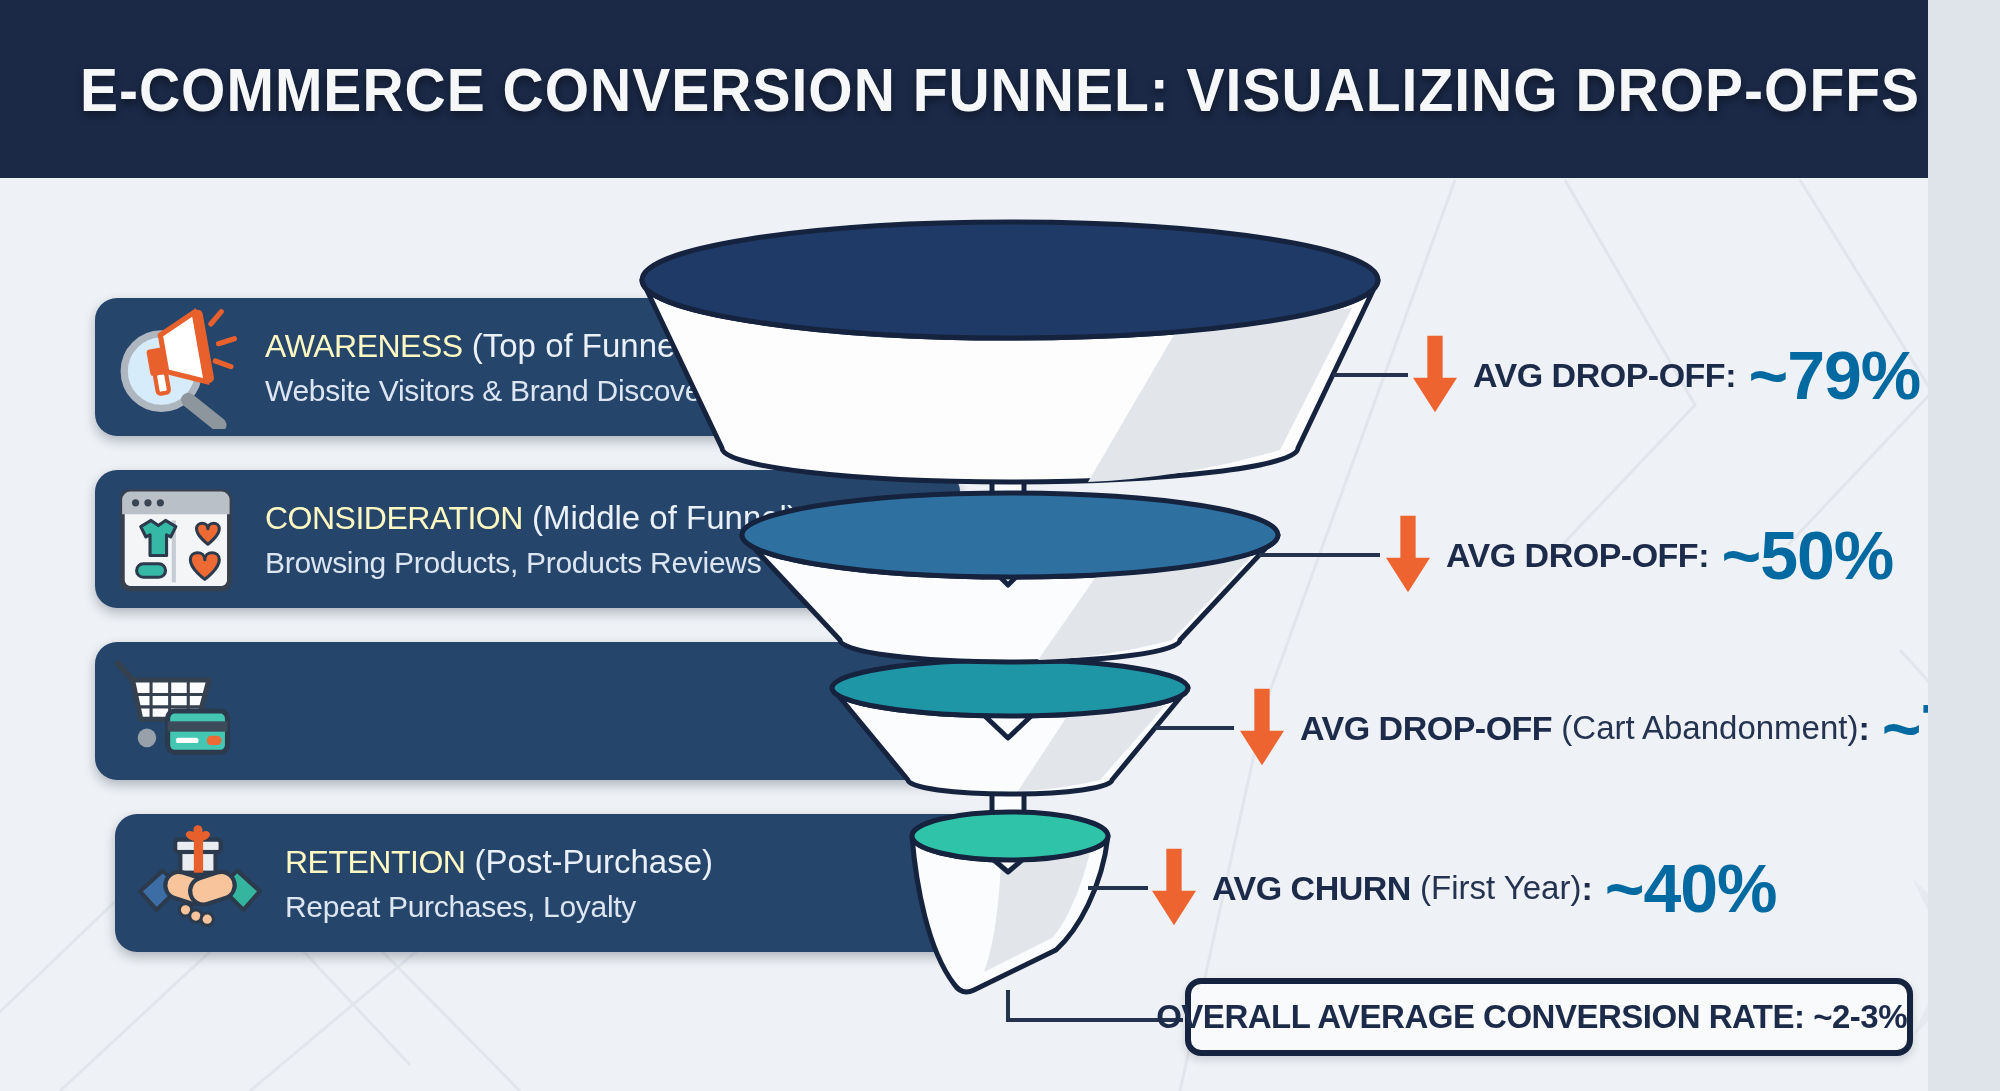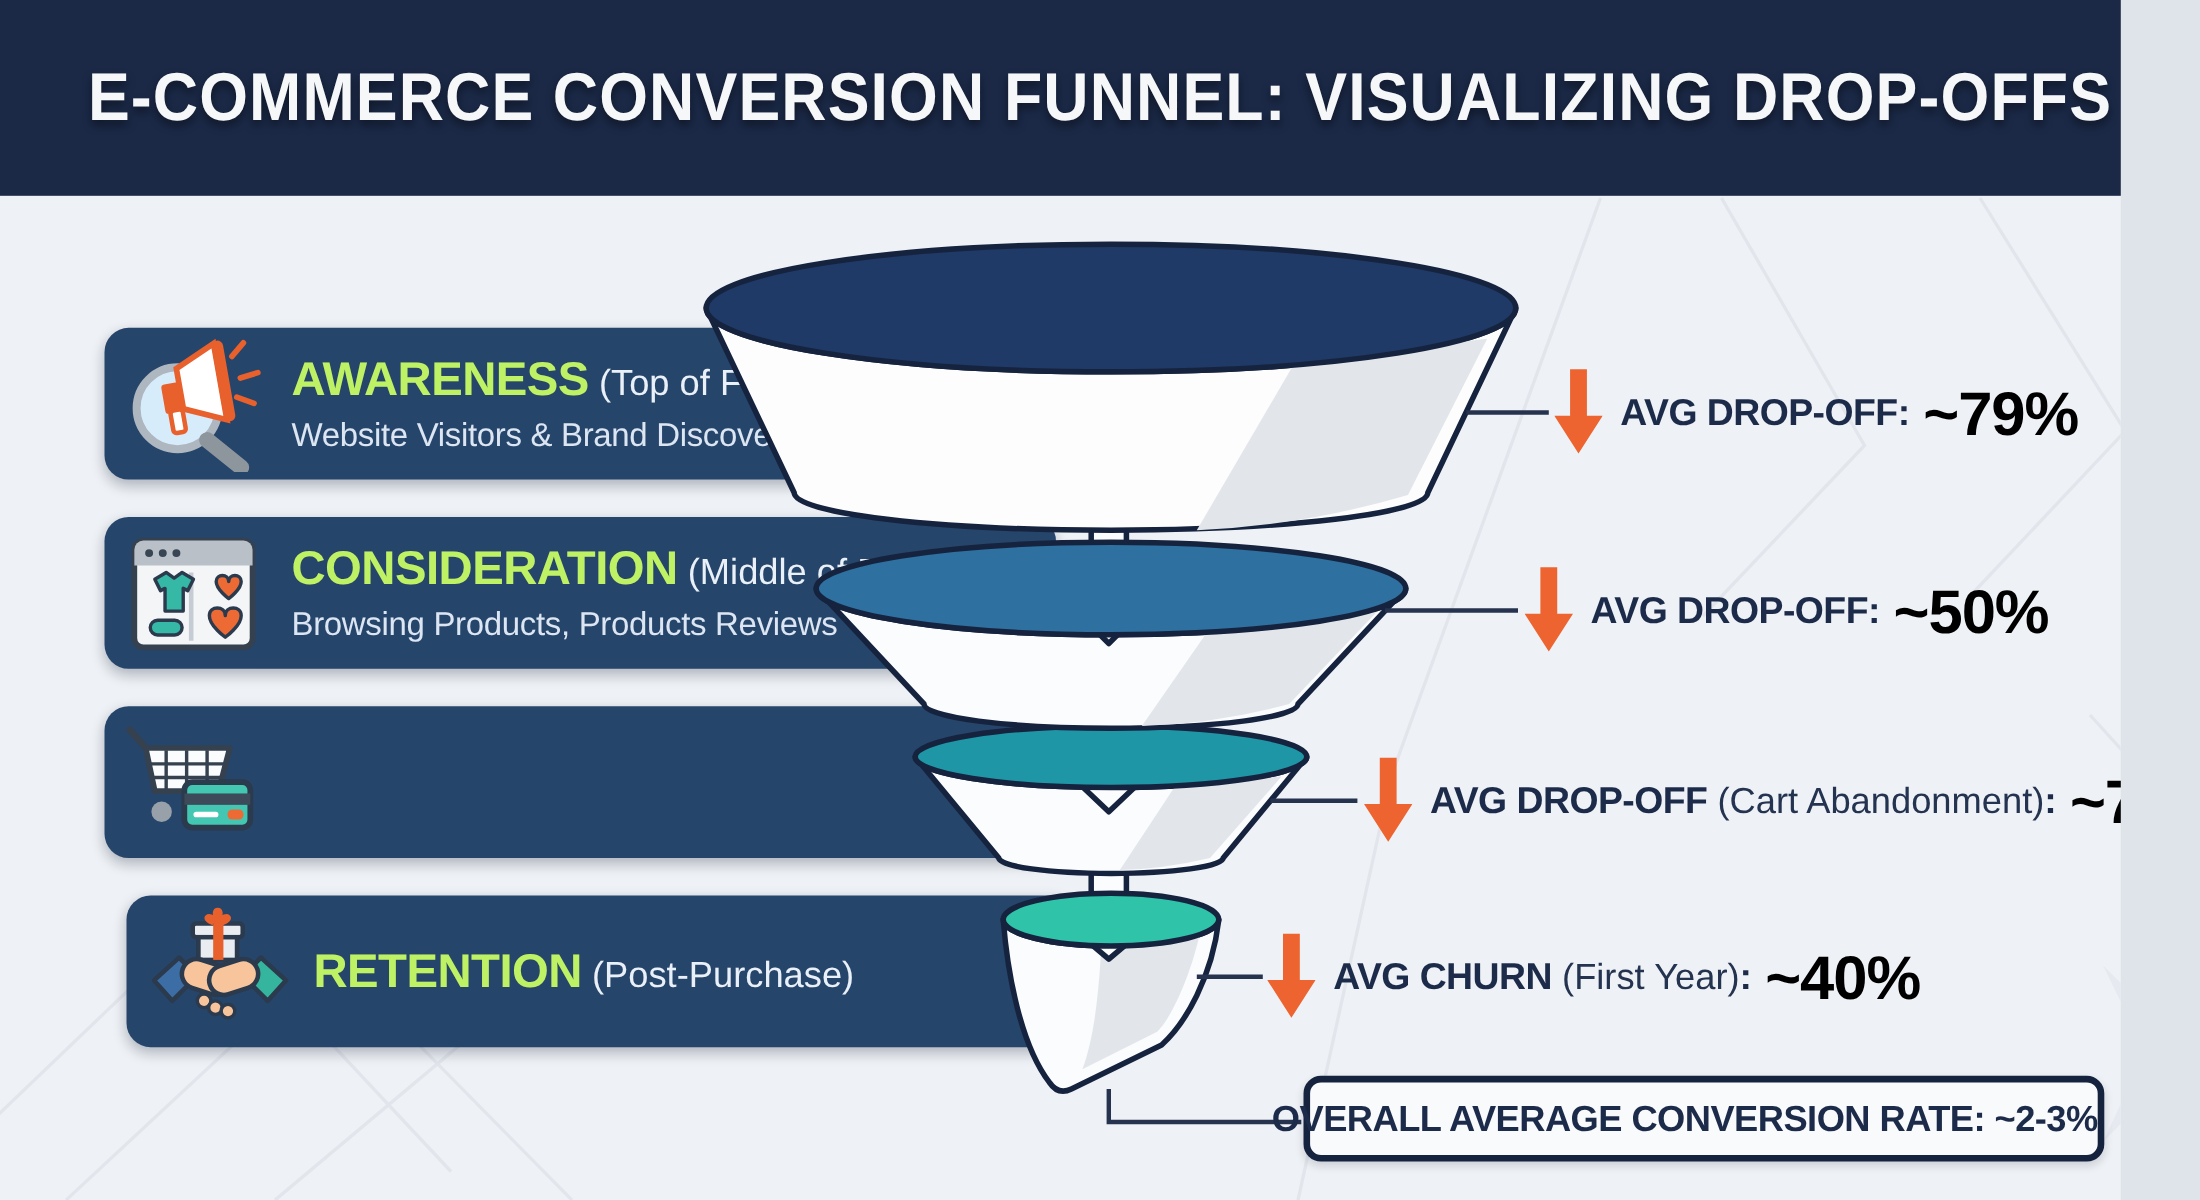--- a/index.html
+++ b/index.html
@@ -24,32 +24,32 @@
     position:absolute;left:95px;width:865px;height:138px;
     background:#26456b;border-radius:22px;
     box-shadow:0 5px 12px rgba(15,25,50,.28);
     display:flex;align-items:center;
   }
   .card-icon{
     width:170px;height:120px;flex:0 0 170px;
     display:flex;align-items:center;justify-content:center;
   }
   .card-text{flex:1;min-width:0;}
-  .card-title{color:#bef264;font-size:43px;font-weight:bold;letter-spacing:-0.5px;white-space:nowrap;}
+  .card-title{color:#fef9c3;font-size:32px;font-weight:normal;letter-spacing:-0.5px;white-space:nowrap;}
   .card-qual{color:#eaf0f8;font-size:33px;font-weight:normal;white-space:pre;}
   .card-desc{color:#dce5f2;font-size:30px;margin-top:9px;letter-spacing:-0.3px;white-space:nowrap;}
   
   .stat-row{
     position:absolute;height:92px;display:flex;align-items:center;white-space:nowrap;
   }
   .stat-arrow{width:44px;height:80px;margin-right:16px;flex:0 0 44px;}
   .stat-label{color:#1d2b4a;font-size:34px;font-weight:bold;letter-spacing:-0.5px;}
   .stat-qual{color:#243350;font-size:33px;font-weight:normal;white-space:pre;}
   .stat-colon{color:#1d2b4a;font-size:34px;font-weight:bold;margin-right:12px;}
-  .stat-value{color:#000000;font-size:56px;font-weight:bold;letter-spacing:-1px;}
+  .stat-value{color:#0369a1;font-size:68px;font-weight:bold;letter-spacing:-1px;}
   
   .overall-box{
     position:absolute;left:1185px;top:978px;width:716px;height:66px;
     background:#f9fafc;border:6px solid #16233f;border-radius:16px;
     display:flex;align-items:center;justify-content:flex-end;
     box-shadow:0 4px 8px rgba(15,25,50,.15);
   }
   .overall-text{color:#1d2b4a;font-size:33px;font-weight:bold;letter-spacing:-0.5px;white-space:nowrap;}
   svg{display:block;}
   .layer{position:absolute;left:0;top:0;pointer-events:none;}
@@ -146,20 +146,21 @@
         <polygon points="128,68 106,48 90,64 112,86" fill="#35b59e" stroke="#2b3a4d" stroke-width="4" stroke-linejoin="round"></polygon>
         <rect x="36" y="52" width="44" height="26" rx="13" fill="#f7c49b" stroke="#2b3a4d" stroke-width="4" transform="rotate(18 58 65)"></rect>
         <rect x="60" y="52" width="44" height="26" rx="13" fill="#f7c49b" stroke="#2b3a4d" stroke-width="4" transform="rotate(-18 82 65)"></rect>
         <circle cx="56" cy="86" r="6" fill="#f7c49b" stroke="#2b3a4d" stroke-width="3"></circle>
         <circle cx="66" cy="92" r="6" fill="#f7c49b" stroke="#2b3a4d" stroke-width="3"></circle>
         <circle cx="77" cy="95" r="6" fill="#f7c49b" stroke="#2b3a4d" stroke-width="3"></circle>
       </svg>
     </div>
     <div class="card-text">
       <div><span class="card-title">RETENTION</span><span class="card-qual"> (Post-Purchase)</span></div>
+      <div class="card-desc">Repeat Purchases, Loyalty</div>
     </div>
   </div>
 
   <svg class="layer" width="2000" height="1091" viewBox="0 0 2000 1091">
     <g stroke-linejoin="round">
 
       <path d="M 912,836 C 916,886 928,950 954,984 Q 962,996 974,990 L 1056,950 C 1078,930 1102,888 1108,836 A 98,24 0 0 1 912,836 Z" fill="#fbfcfe" stroke="#16233f" stroke-width="5"></path>
       <path d="M 1002,842 C 1000,892 996,940 984,972 L 1052,938 C 1068,922 1086,876 1092,842 Z" fill="#e2e6eb"></path>
 
       <path d="M 992,745 V 838 H 968 L 1008,872 L 1048,838 H 1024 V 745 Z" fill="#fbfcfe" stroke="#16233f" stroke-width="5"></path>

